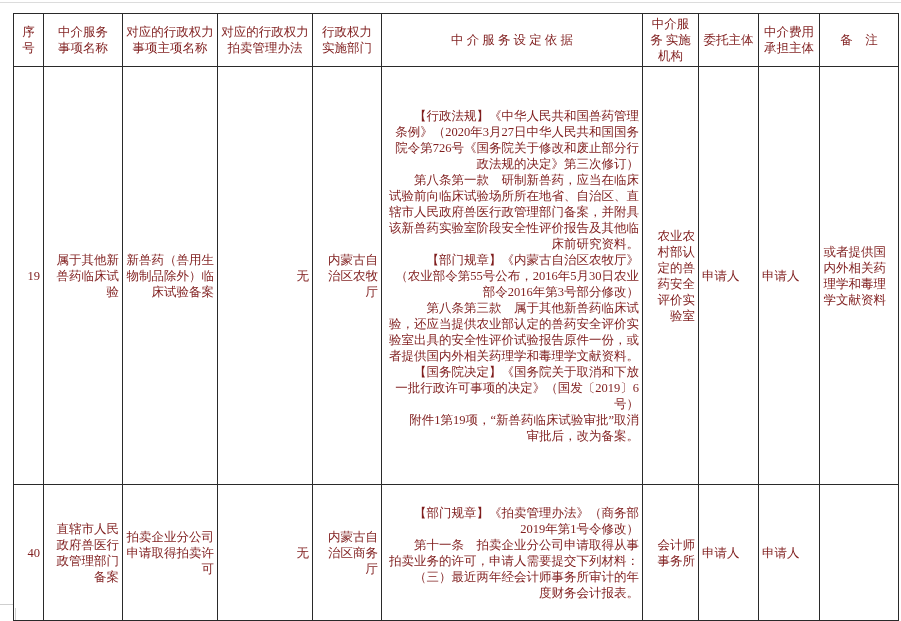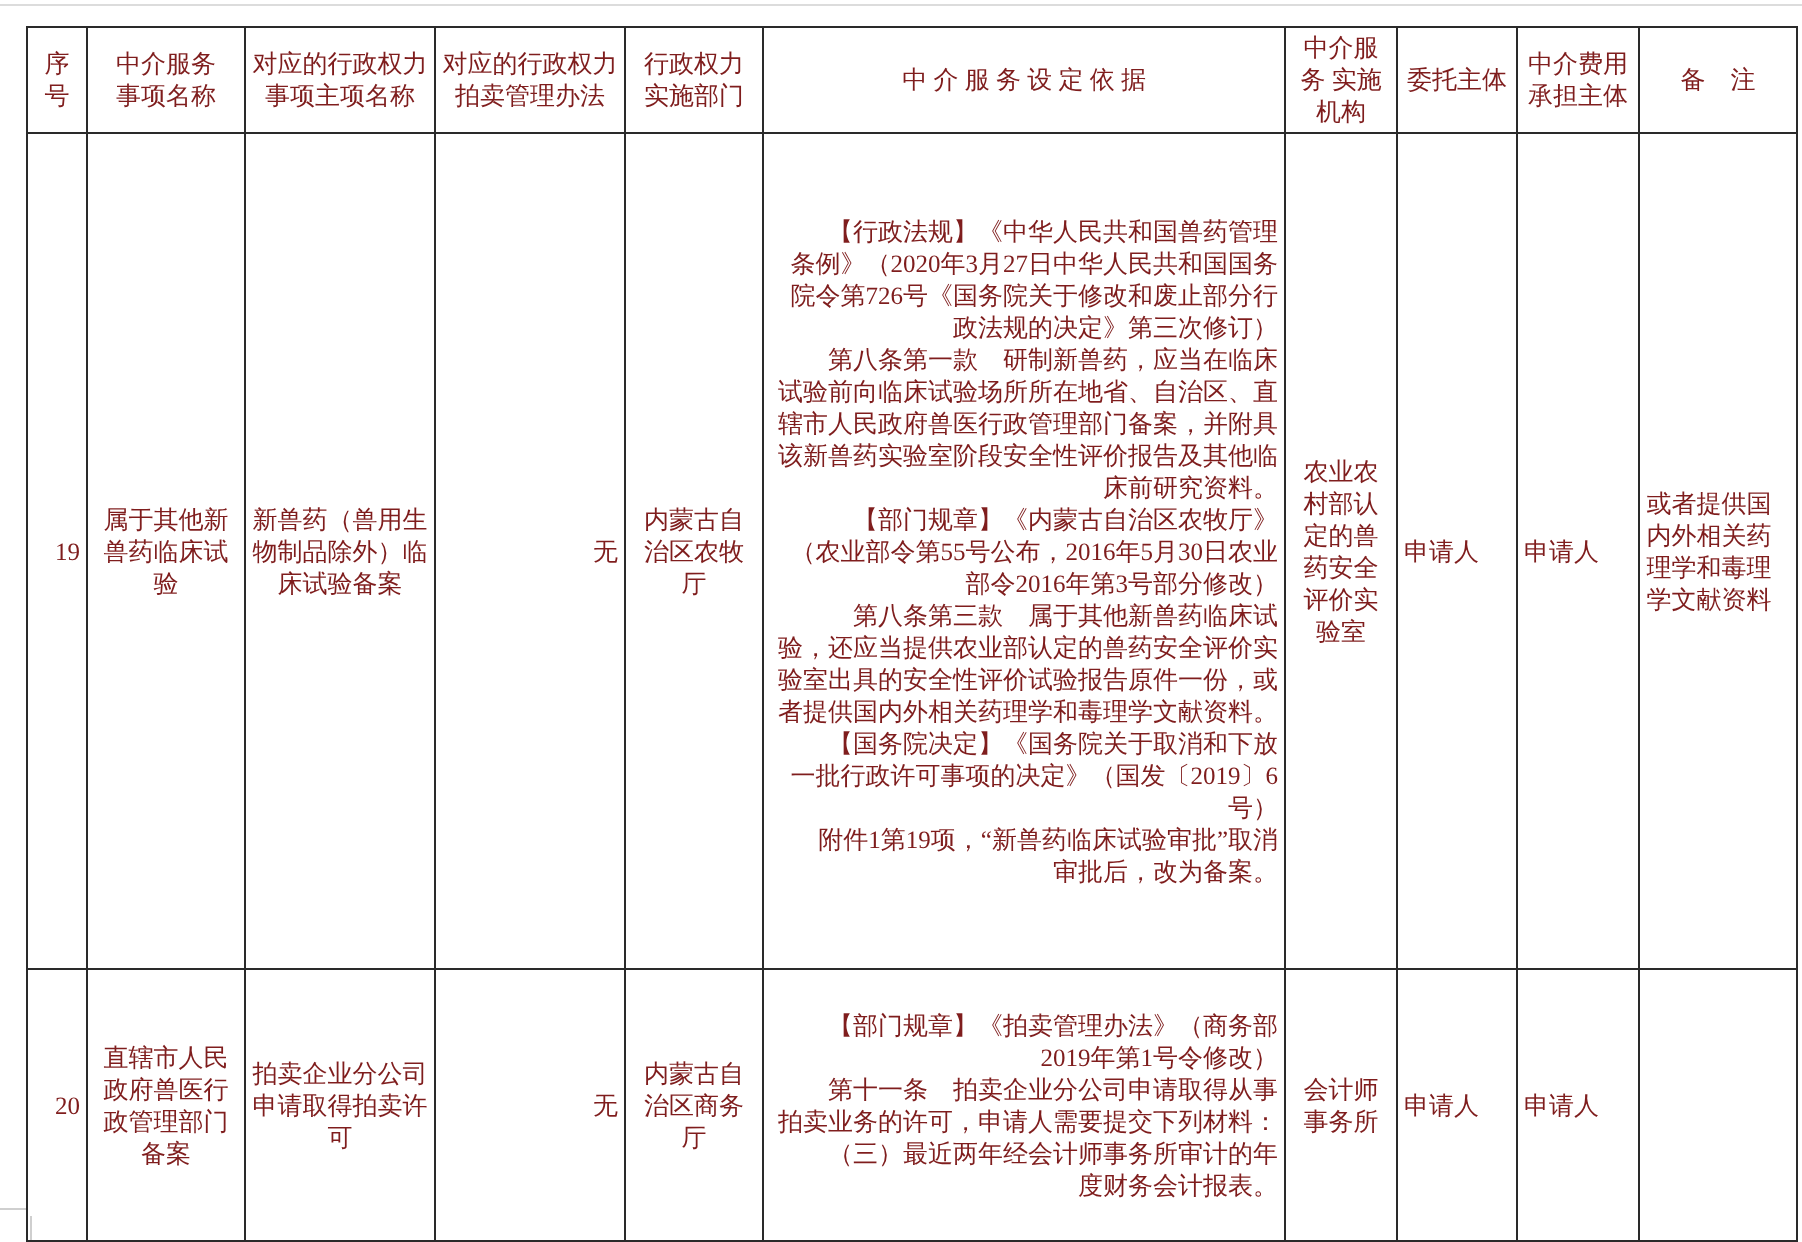--- a/index.html
+++ b/index.html
@@ -21,21 +21,21 @@
   table.doc td, table.doc th{
     border:1px solid #2a2a2a;
     padding:2px 3px;
     font-weight:normal;
     vertical-align:middle;
     overflow:hidden;
   }
   th .hwrap{margin:0 auto;text-align:center;}
   .c{text-align:right;}
   .l{text-align:left;}
-  .wrap{display:inline-block;text-align:center;vertical-align:middle;}
+  .wrap{display:inline-block;text-align:right;vertical-align:middle;}
   .w75{max-width:75px;}
   .w88{max-width:88px;}
   .w63{max-width:63px;}
   .w50{max-width:50px;}
   td.basis{padding:4px 5px;}
   td.basis p{
     margin:0;
     text-indent:1.8em;
     text-align:right;
     word-break:normal;
@@ -121,21 +121,21 @@
           <p>第八条第三款　属于其他新兽药临床试验，还应当提供农业部认定的兽药安全评价实验室出具的安全性评价试验报告原件一份，或者提供国内外相关药理学和毒理学文献资料。</p>
           <p>【国务院决定】《国务院关于取消和下放一批行政许可事项的决定》（国发〔2019〕6号）</p>
           <p>附件1第19项，“新兽药临床试验审批”取消审批后，改为备案。</p>
         </td>
         <td class="l"><div class="wrap w50">农业农村部认定的兽药安全评价实验室</div></td>
         <td class="l"><span>申请人</span></td>
         <td class="l"><span>申请人</span></td>
         <td class="l"><div class="wrap w63">或者提供国内外相关药理学和毒理学文献资料</div></td>
       </tr>
       <tr style="height:136px">
-        <td class="c"><span>20</span></td>
+        <td class="c"><span>40</span></td>
         <td class="l"><div class="wrap w75">直辖市人民政府兽医行政管理部门备案</div></td>
         <td class="l"><div class="wrap w88">拍卖企业分公司申请取得拍卖许可</div></td>
         <td class="c"><span>无</span></td>
         <td class="l"><div class="wrap w63">内蒙古自治区商务厅</div></td>
         <td class="basis">
           <p>【部门规章】《拍卖管理办法》（商务部2019年第1号令修改）</p>
           <p>第十一条　拍卖企业分公司申请取得从事拍卖业务的许可，申请人需要提交下列材料：</p>
           <p>（三）最近两年经会计师事务所审计的年度财务会计报表。</p>
         </td>
         <td class="l"><div class="wrap w50">会计师事务所</div></td>

